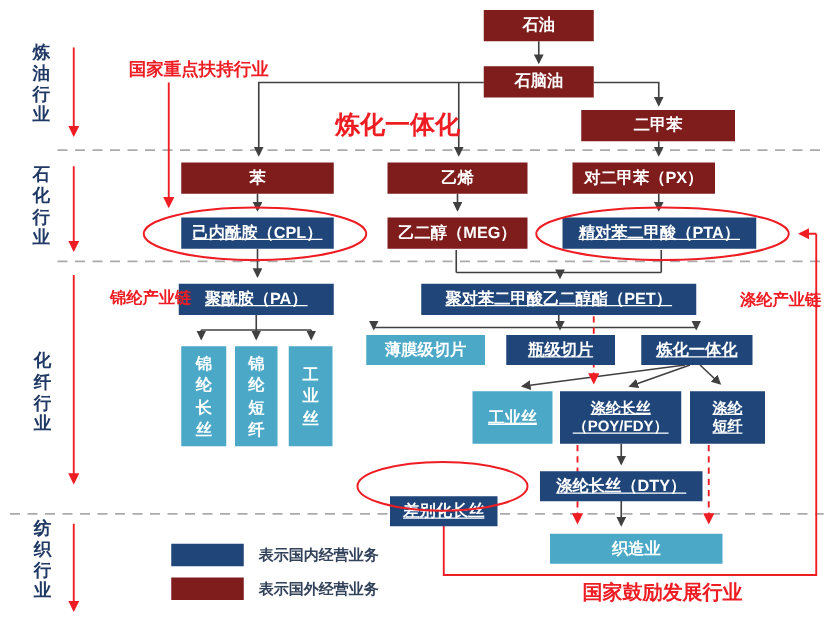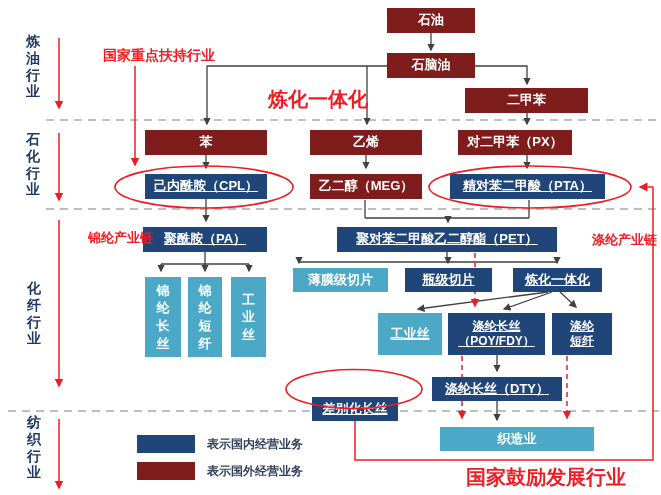--- a/index.html
+++ b/index.html
@@ -100,21 +100,21 @@
 
   <div class="industry-label" style="left:26px;top:33px">炼油行业</div>
   <div class="industry-label" style="left:26px;top:131px">石化行业</div>
   <div class="industry-label" style="left:27px;top:280px">化纤行业</div>
   <div class="industry-label" style="left:27px;top:414px">纺织行业</div>
 
   <div class="red-note" style="left:78px;top:47px;font-size:14px">国家重点扶持行业</div>
   <div class="red-note" style="left:243px;top:86px;font-size:20px">炼化一体化</div>
   <div class="red-note" style="left:63px;top:229px;font-size:13px">锦纶产业链</div>
   <div class="red-note" style="left:567px;top:231px;font-size:13px">涤纶产业链</div>
-  <div class="red-note" style="left:441px;top:464px;font-size:20px">国家鼓励发展行业</div>
+  <div class="red-note" style="left:441px;top:464px;font-size:16px">国家鼓励发展行业</div>
 
   <div class="node orange" style="left:387px;top:8px;width:88px;height:25px">
       <span>石油</span>
     </div>
   <div class="node orange" style="left:387px;top:53px;width:88px;height:25px">
       <span>石脑油</span>
     </div>
   <div class="node orange" style="left:465px;top:88px;width:123px;height:25px">
       <span>二甲苯</span>
     </div>
@@ -177,21 +177,21 @@
         <span>短纤</span>
       </div>
   </div>
 
   <div class="node navy" style="left:312px;top:397px;width:86px;height:24px">
       <span>差别化长丝</span>
     </div>
   <div class="node navy" style="left:432px;top:377px;width:130px;height:24px">
       <span>涤纶长丝（DTY）</span>
     </div>
-  <div class="node teal" style="left:440px;top:427px;width:154px;height:24px">
+  <div class="node teal" style="left:440px;top:427px;width:138px;height:24px">
       <span>织造业</span>
     </div>
 
   <div class="legend" style="left:137px;top:435px">
     <div class="legend-row">
       <div class="swatch navy"></div>
       <div class="legend-label">表示国内经营业务</div>
     </div>
     <div class="legend-row">
       <div class="swatch orange"></div>

